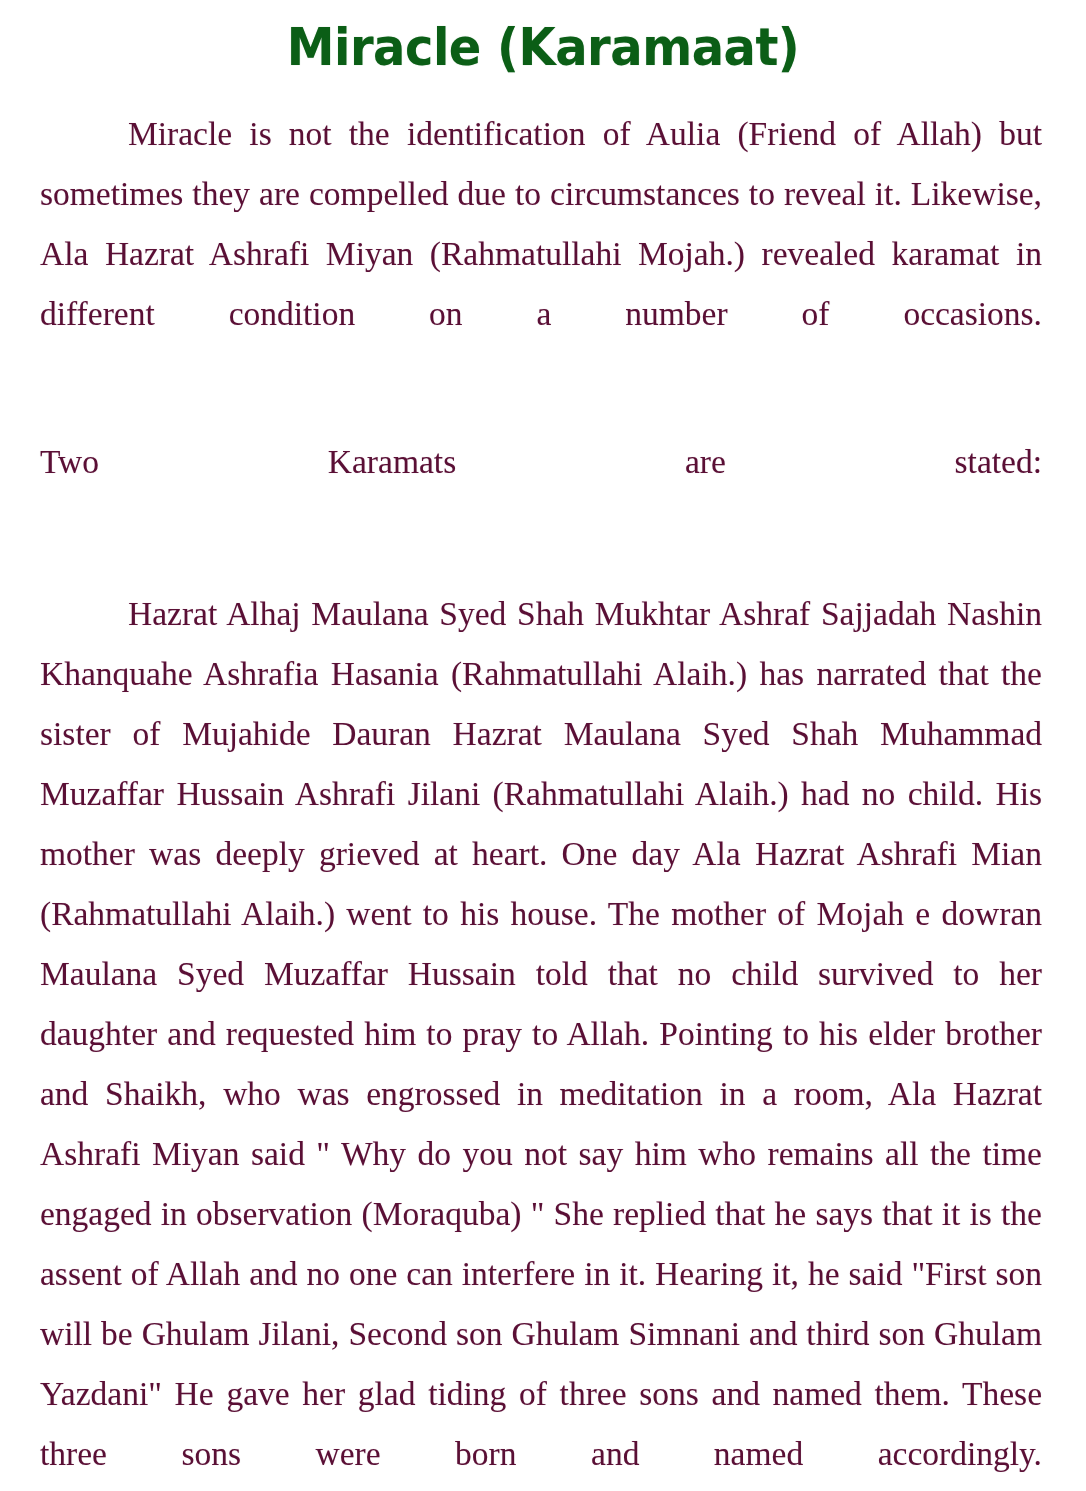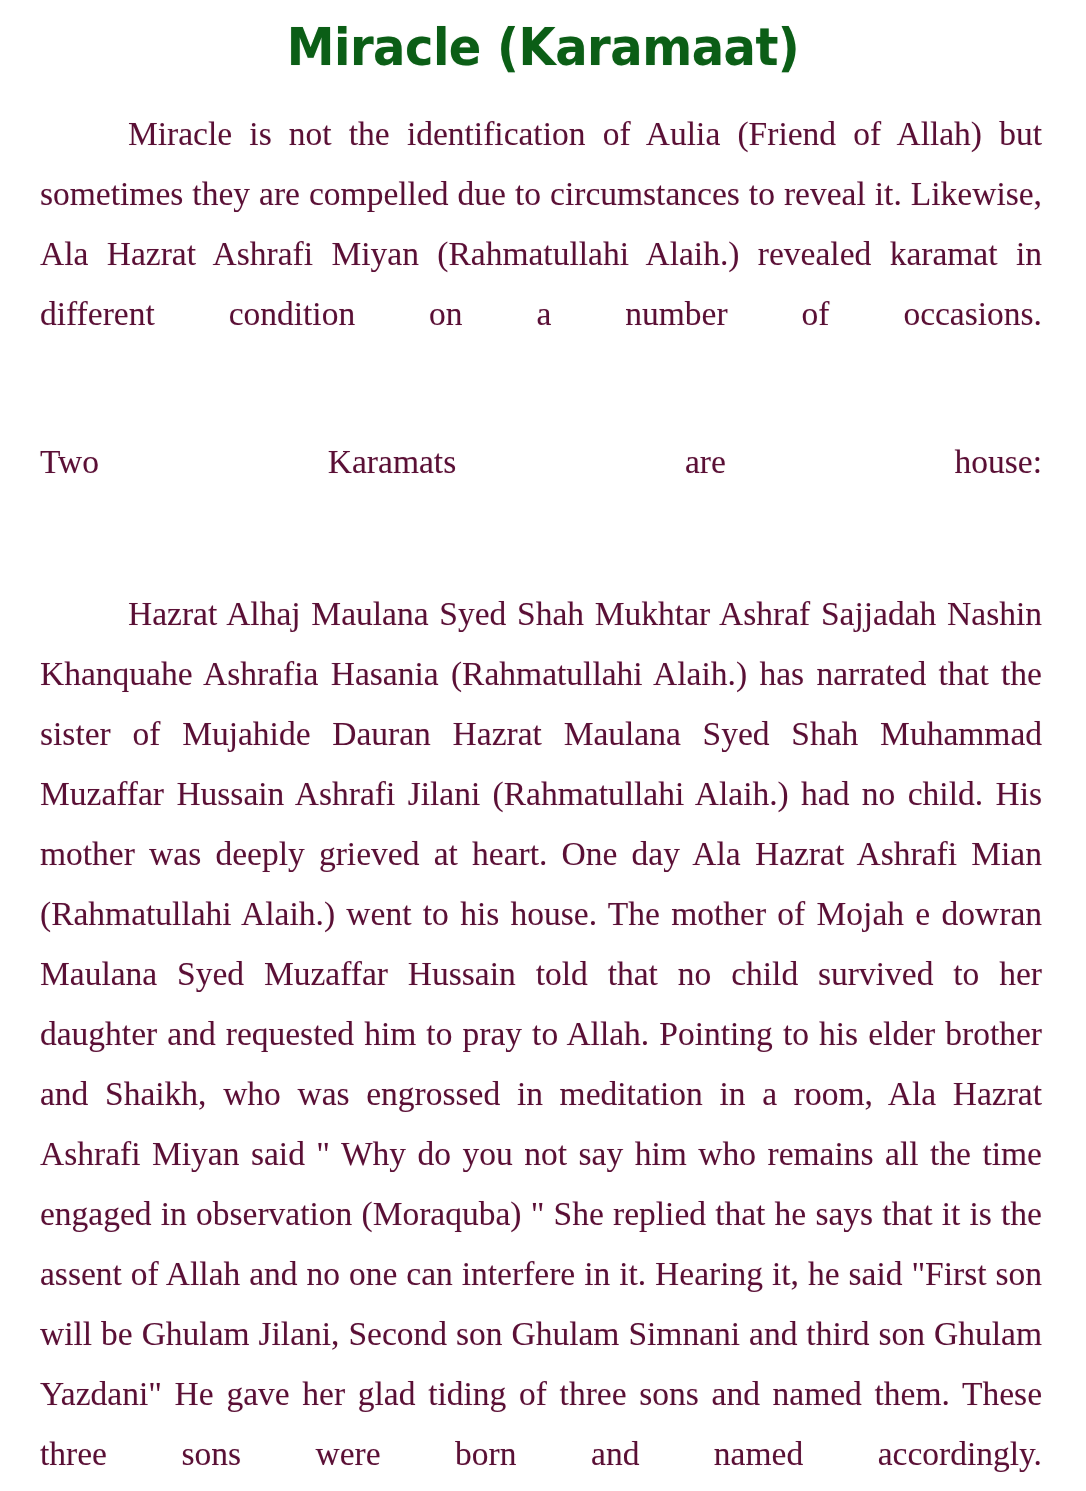--- a/index.html
+++ b/index.html
@@ -77,21 +77,21 @@
 </style>
 </head>
 <body>
 
 <div class="page">
 
   <h1 class="doc-title">Miracle (Karamaat)</h1>
 
   <div class="body-area">
 
-    <p class="para indent">Miracle is not the identification of Aulia (Friend of Allah) but sometimes they are compelled due to circumstances to reveal it. Likewise, Ala Hazrat Ashrafi Miyan (Rahmatullahi Alaih.) revealed karamat in different condition on a number of occasions.</p>
+    <p class="para indent">Miracle is not the identification of Aulia (Friend of Allah) but sometimes they are compelled due to circumstances to reveal it. Likewise, Ala Hazrat Ashrafi Miyan (Rahmatullahi Mojah.) revealed karamat in different condition on a number of occasions.</p>
 
-    <p class="para gap-sm">Two Karamats are house:</p>
+    <p class="para gap-sm">Two Karamats are stated:</p>
 
     <p class="para indent gap-md">Hazrat Alhaj Maulana Syed Shah Mukhtar Ashraf Sajjadah Nashin Khanquahe Ashrafia Hasania (Rahmatullahi Alaih.) has narrated that the sister of Mujahide Dauran Hazrat Maulana Syed Shah Muhammad Muzaffar Hussain Ashrafi Jilani (Rahmatullahi Alaih.) had no child. His mother was deeply grieved at heart. One day Ala Hazrat Ashrafi Mian (Rahmatullahi Alaih.) went to his house. The mother of Mojah e dowran Maulana Syed Muzaffar Hussain told that no child survived to her daughter and requested him to pray to Allah. Pointing to his elder brother and Shaikh, who was engrossed in meditation in a room, Ala Hazrat Ashrafi Miyan said " Why do you not say him who remains all the time engaged in observation (Moraquba) " She replied that he says that it is the assent of Allah and no one can interfere in it. Hearing it, he said "First son will be Ghulam Jilani, Second son Ghulam Simnani and third son Ghulam Yazdani" He gave her glad tiding of three sons and named them. These three sons were born and named accordingly.</p>
 
   </div>
 
 </div>
 
 </body></html>

